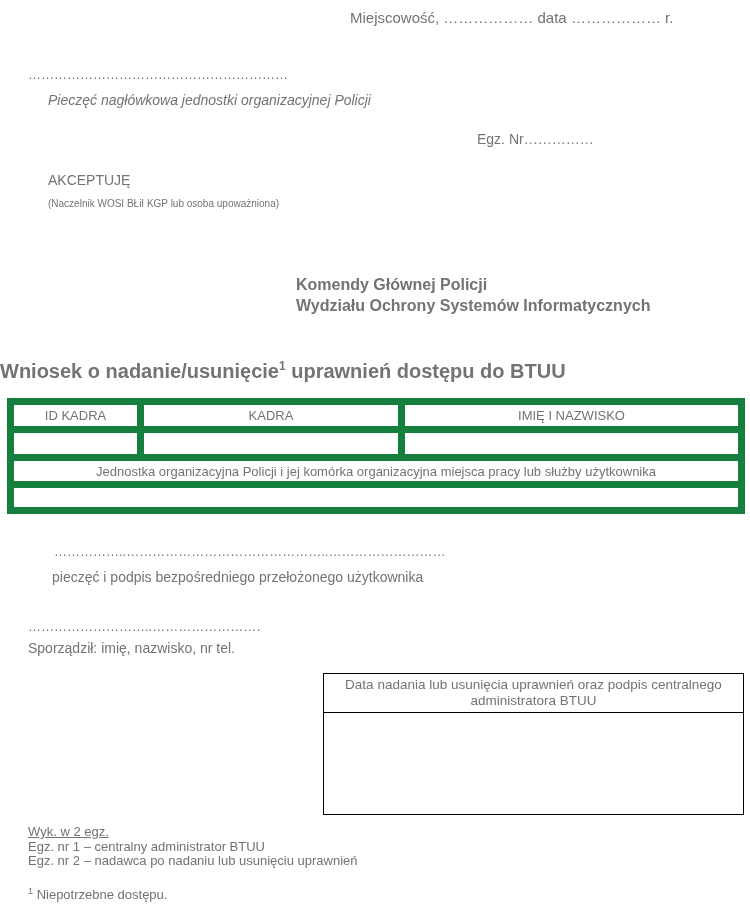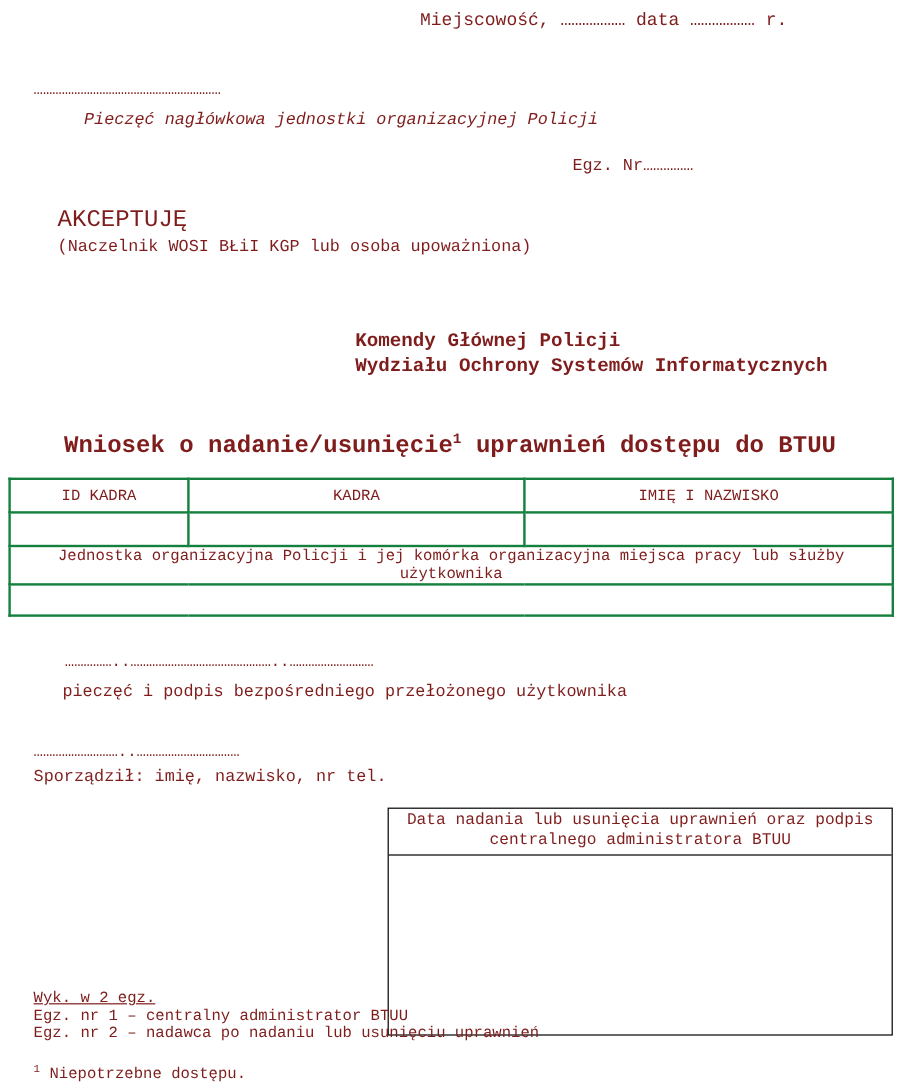--- a/index.html
+++ b/index.html
@@ -1,80 +1,79 @@
 <!DOCTYPE html>
 <html><head>
 <meta charset="utf-8">
 <style>
   html, body { margin: 0; padding: 0; background: #ffffff; }
   .page {
     position: relative;
     width: 750px;
     height: 910px;
     background: #ffffff;
-    font-family: Liberation Mono, monospace;
-    color: #7f1d1d;
+    font-family: Liberation Sans, sans-serif;
+    color: #737373;
     overflow: hidden;
   }
   .abs { position: absolute; }
 
   .place-date { left: 350px; top: 9px; font-size: 15px; white-space: nowrap; }
 
   .dots {
     display: inline-block;
     overflow: hidden;
     white-space: nowrap;
     font-size: 13px;
     letter-spacing: 0px;
     height: 17px;
     line-height: 17px;
   }
   .stamp-dots { left: 28px; top: 66px; width: 290px; }
-  .stamp-caption { left: 48px; top: 92px; font-size: 14px; font-style: italic; margin-left: 22px; }
+  .stamp-caption { left: 48px; top: 92px; font-size: 14px; font-style: italic; }
   .egz-nr { left: 477px; top: 131px; font-size: 14px; }
-  .accept { left: 48px; top: 172px; font-size: 20px; }
-  .accept-sub { left: 48px; top: 198px; font-size: 14px; }
+  .accept { left: 48px; top: 172px; font-size: 14px; }
+  .accept-sub { left: 48px; top: 198px; font-size: 10px; }
 
   .addressee { left: 296px; top: 274px; font-size: 16px; font-weight: bold; line-height: 21px; }
 
   .title {
     left: 0; top: 359px; width: 750px;
-    text-align: center;
     font-size: 20px; font-weight: bold;
     white-space: nowrap;
   }
   .title sup { font-size: 12px; }
 
   .user-table {
     left: 7px; top: 398px; width: 738px;
     border-collapse: collapse;
     table-layout: fixed;
   }
   .user-table td {
-    border: 2px solid #15803d;
-    padding: 0 16px;
+    border: 7px solid #15803d;
+    padding: 0 4px;
     font-size: 13px;
     vertical-align: middle;
   }
   .user-table .hdr { text-align: center; }
   .user-table .row-h  { height: 28px; }
   .user-table .row-e  { height: 28px; }
   .user-table .row-m  { height: 27px; margin-top: 36px; }
   .user-table .row-e2 { height: 26px; }
   .c1 { width: 115px; }
   .c2 { width: 246px; }
 
   .supervisor-dots { left: 54px; top: 543px; width: 408px; }
   .supervisor-caption { left: 52px; top: 569px; font-size: 14px; text-align: right; }
 
   .prepared-dots { left: 28px; top: 618px; width: 232px; }
   .prepared-caption { left: 28px; top: 640px; font-size: 14px; }
 
   .admin-box {
-    left: 323px; top: 673px; width: 421px; height: 190px;
+    left: 323px; top: 673px; width: 421px; height: 142px;
     border: 1px solid #000000;
     box-sizing: border-box;
   }
   .admin-box-header {
     box-sizing: border-box;
     width: 100%; height: 39px;
     border-bottom: 1px solid #000000;
     text-align: center;
     font-size: 13.5px;
     line-height: 16px;

